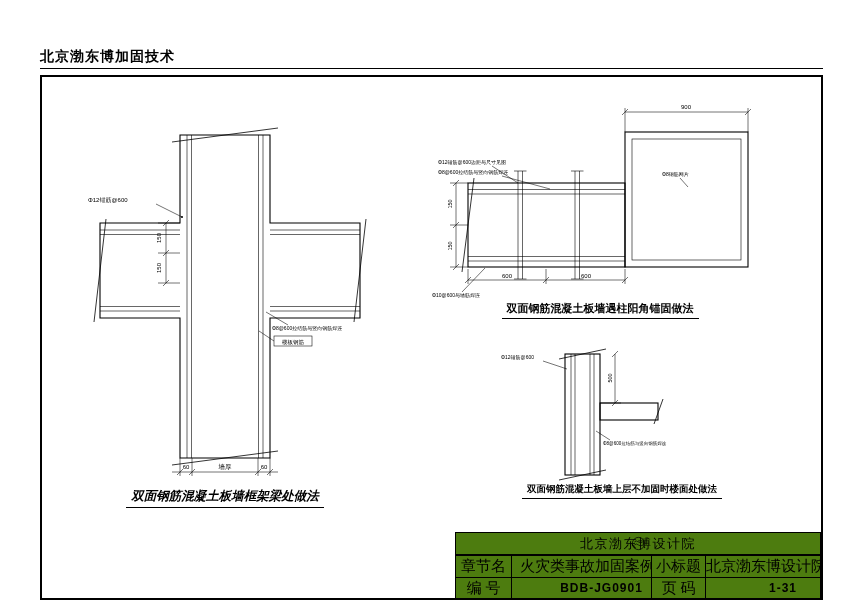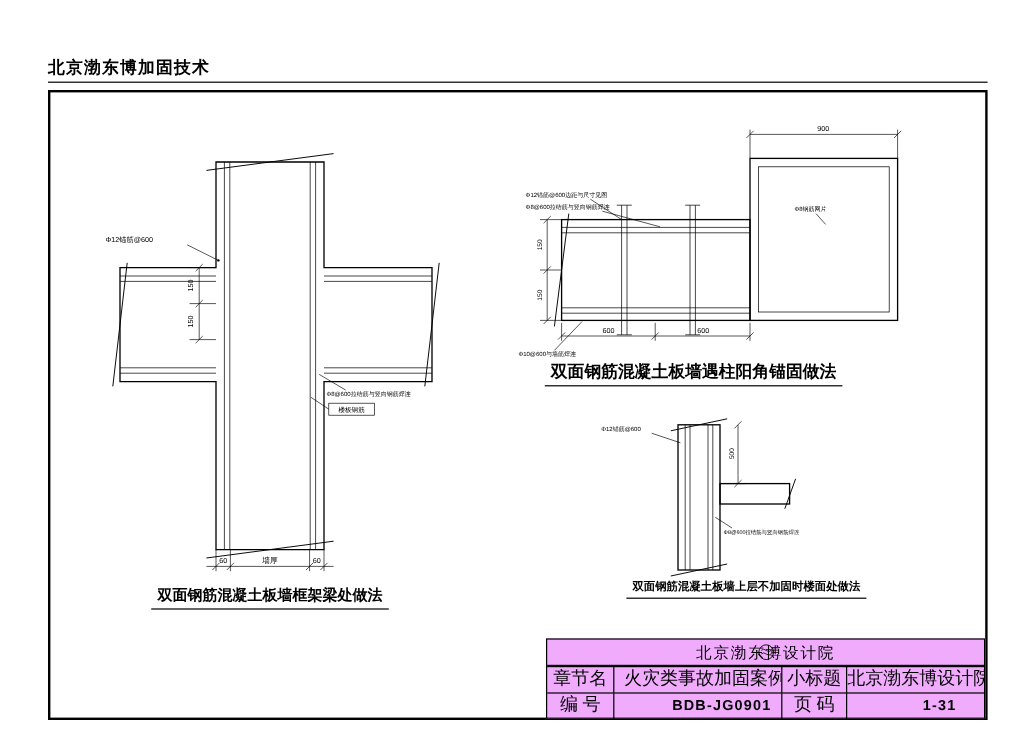--- a/index.html
+++ b/index.html
@@ -9,25 +9,25 @@
   .hdr-rule{position:absolute;left:40px;top:48px;width:783px;height:1px;background:#000;}
   .frame{position:absolute;left:40px;top:55px;width:779px;height:521px;border:2px solid #000;background:#fff;}
   svg{position:absolute;}
   svg text{font-family:"Liberation Sans", sans-serif;fill:#000;}
   .thin{stroke:#000;stroke-width:0.6;fill:none;}
   .med{stroke:#000;stroke-width:1.1;fill:none;}
   .dim{stroke:#000;stroke-width:0.55;fill:none;}
   .brk{stroke:#000;stroke-width:0.8;fill:none;}
   .caption{position:absolute;text-align:center;font-weight:bold;}
   .caption span{display:inline-block;border-bottom:1.8px solid #000;padding:0 5px 2px;}
-  .cap-l{left:75px;top:468px;width:300px;font-size:12.5px;}
-  .cap-c{left:423px;top:281px;width:310px;font-size:14px;}
+  .cap-l{left:75px;top:468px;width:300px;font-size:12.5px;font-style:italic;}
+  .cap-c{left:445px;top:281px;width:310px;font-size:11px;}
   .cap-f{left:452px;top:463px;width:270px;font-size:9.5px;text-align:right;}
   .tblock{position:absolute;left:455px;top:512px;width:366px;height:67px;border:1.5px solid #000;
-          background:#f0abfc;box-sizing:border-box;}
+          background:#4d7c0f;box-sizing:border-box;}
   .tb-co{height:21px;border-bottom:1px solid #000;display:flex;align-items:center;justify-content:center;
          gap:6px;font-size:13px;letter-spacing:1.5px;}
   .tb-grid{display:grid;grid-template-columns:55px 140px 54px 1fr;}
   .tb-cell{height:21px;line-height:21px;font-size:15px;text-align:center;border-top:1px solid #000;
            border-left:1px solid #000;overflow:hidden;white-space:nowrap;}
   .tb-cell.first{border-left:none;}
   .tb-cell.leftal{text-align:right;padding-left:8px;}
   .tb-cell.bold{font-weight:bold;font-size:12px;letter-spacing:1px;font-family:"Liberation Sans",sans-serif;padding-left:40px;}
 </style>
 </head>

